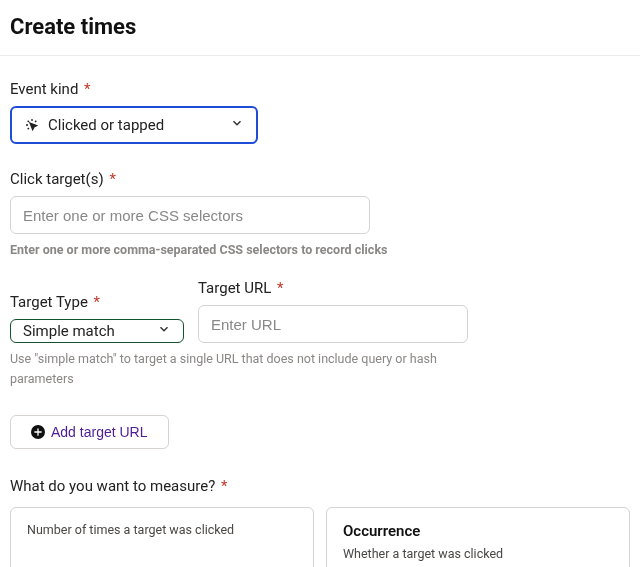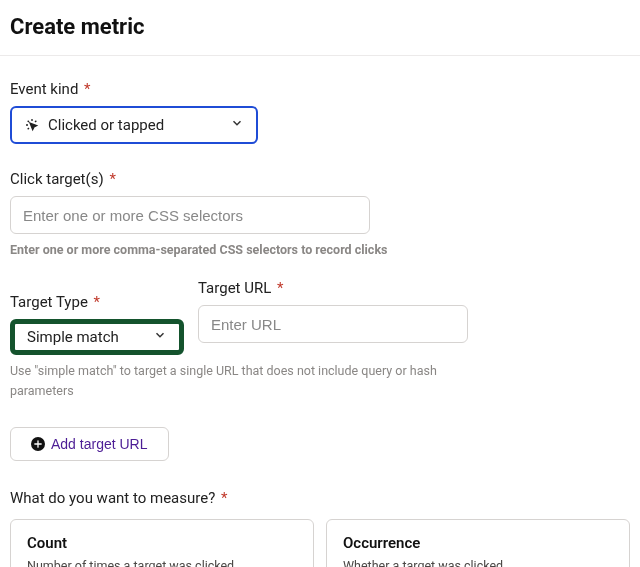--- a/index.html
+++ b/index.html
@@ -77,22 +77,22 @@
     display: flex;
     gap: 14px;
     align-items: flex-start;
     margin-bottom: 6px;
   }
   .col-type { width: 174px; margin-top: 14px; }
   .col-url { width: 270px; }
   .sel2 {
     position: relative;
     width: 100%;
-    height: 36px;
-    border: 5px solid #14532d;
+    height: 24px;
+    border: 1px solid #14532d;
     border-radius: 6px;
     background: #fff;
     display: flex;
     align-items: center;
     padding: 0 12px;
     font-size: 15px;
     color: #222;
     cursor: pointer;
   }
   .sel2 .sel-text { flex: 1; }
@@ -162,21 +162,21 @@
   }
   .card-desc {
     font-size: 12.5px;
     color: #4a4745;
   }
 </style>
 </head>
 <body>
 
 <div class="page-header">
-  <h1 class="page-title">Create metric</h1>
+  <h1 class="page-title">Create times</h1>
 </div>
 
 <div class="form-area">
 
   
   <label class="field-label">
     <span>Event kind</span>
     <span class="req">*</span>
   </label>
   <div class="select-wrap">
@@ -246,21 +246,20 @@
     <span>Add target URL</span>
   </button>
 
   
   <div class="measure-label">
     <span>What do you want to measure?</span>
     <span class="req">*</span>
   </div>
   <div class="cards">
     <div class="card">
-      <div class="card-title">Count</div>
       <div class="card-desc">Number of times a target was clicked</div>
     </div>
     <div class="card">
       <div class="card-title">Occurrence</div>
       <div class="card-desc">Whether a target was clicked</div>
     </div>
   </div>
 
 </div>
 

